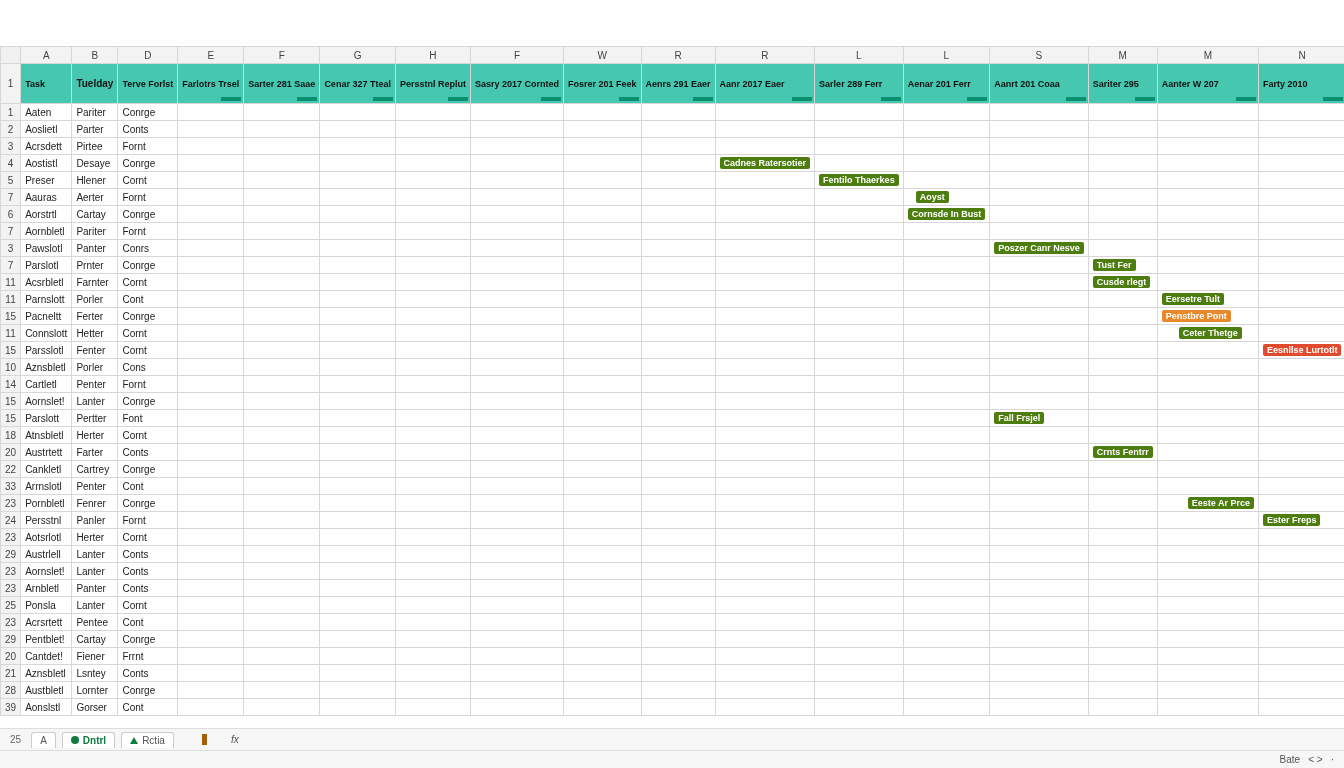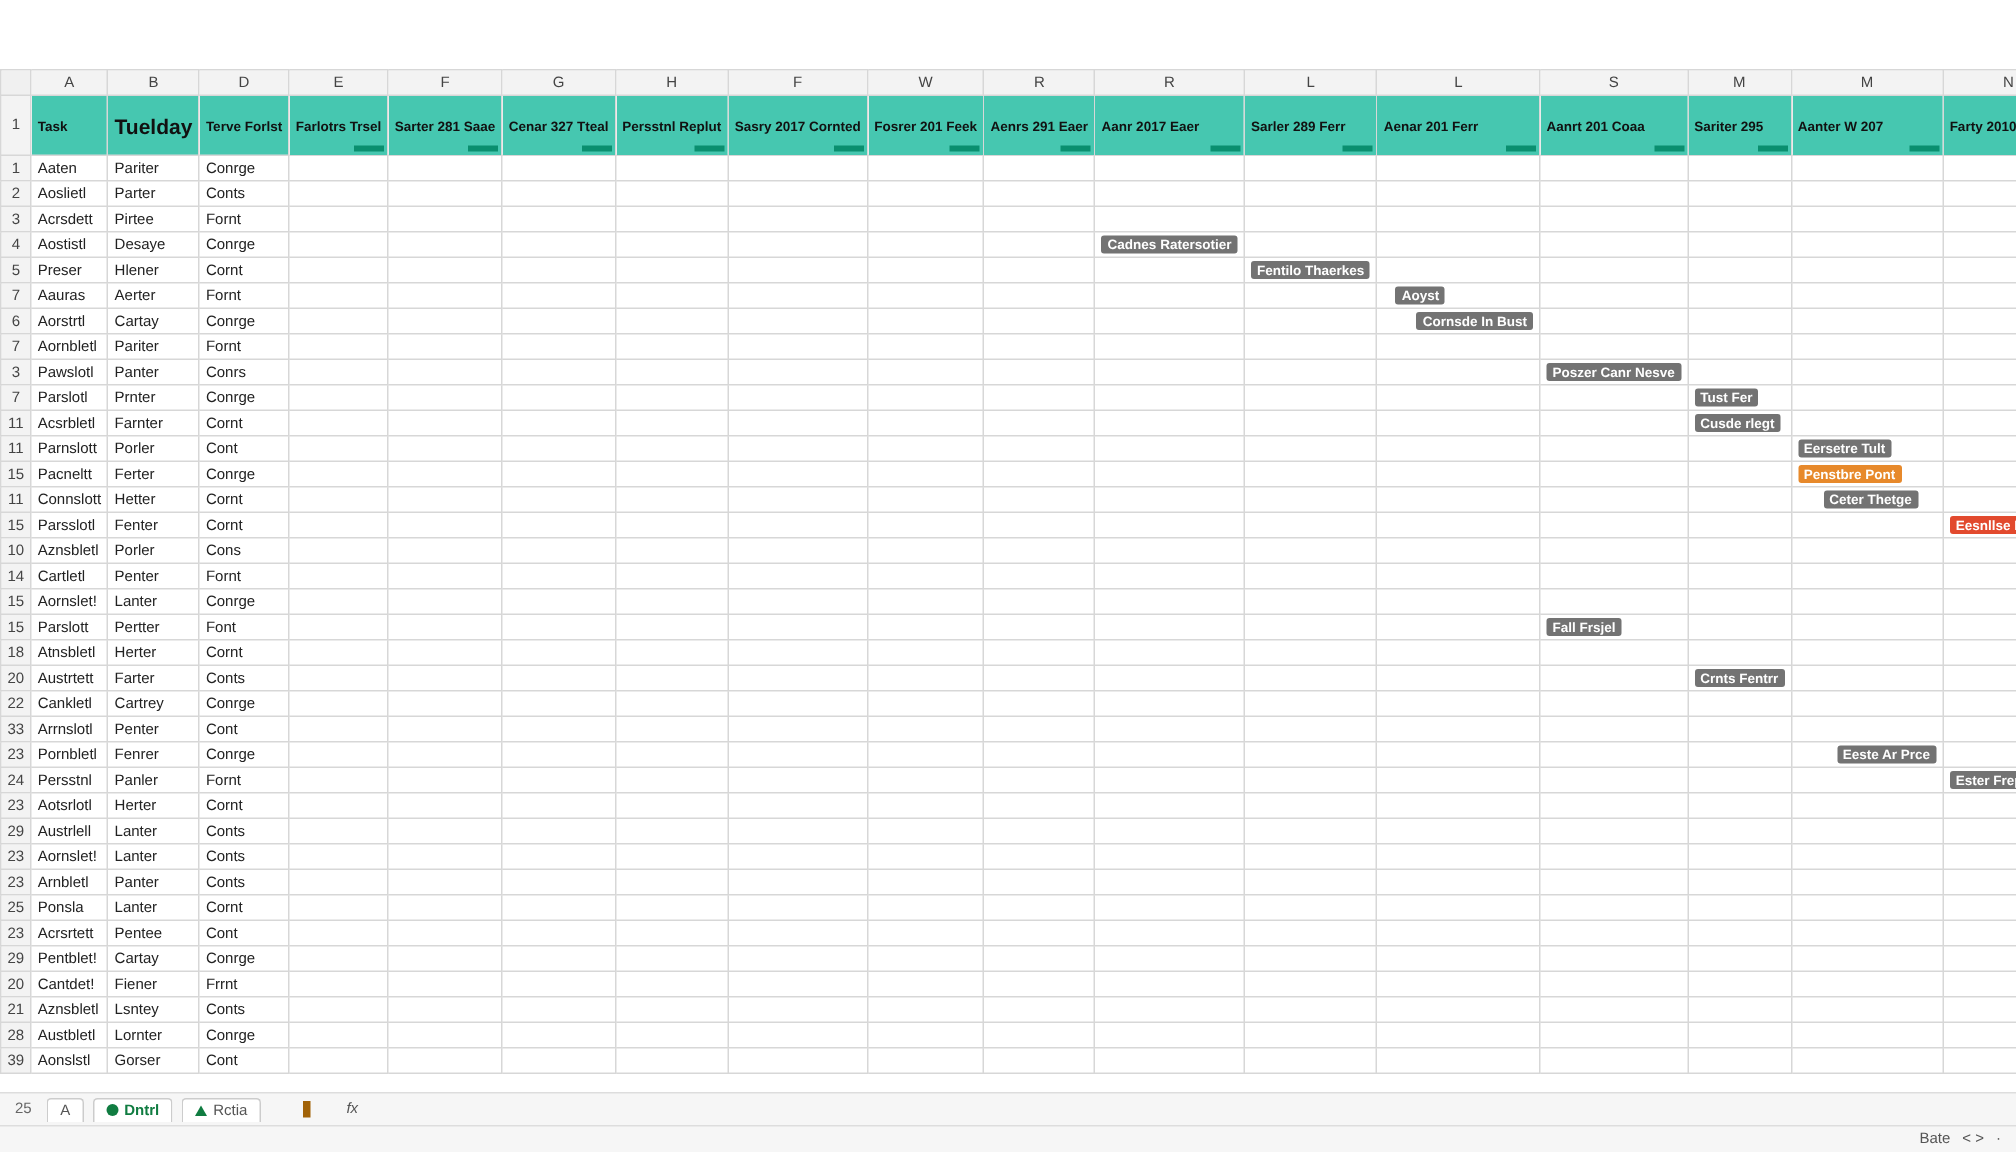--- a/index.html
+++ b/index.html
@@ -9,21 +9,21 @@
 th,td { border:1px solid #d7d7d7; height:17px; font-size:10px; color:#222; text-align:left; padding:0 4px; overflow:hidden; white-space:nowrap; background:#fff; }
 th { background:#f3f3f3; font-weight:normal; color:#444; text-align:center; }
 .corner { background:#f0f0f0; width:22px; }
 .rowhdr { background:#f3f3f3; text-align:center; color:#444; width:22px; }
 .col-A{width:52px;} .col-B{width:52px;} .col-D{width:52px;}
 .col-narrow{width:56px;}
 .hdr-green { background:#46c7b0; color:#111; font-weight:600; }
 .hdr-green2 { background:#46c7b0; color:#111; font-weight:600; position:relative; }
 .hdr-green2::after{content:"";position:absolute;right:2px;bottom:2px;width:20px;height:4px;background:#0a8f6f;}
 .bar { display:inline-block; padding:1px 4px; border-radius:2px; font-size:9px; font-weight:600; color:#fff; white-space:nowrap; }
-.b-orange{background:#737373;}
+.b-orange{background:#4d7c0f;}
 .b-orange2{background:#e7892b;}
 .b-red{background:#e24a2e;}
 .tabs { position:absolute; left:0; right:0; bottom:18px; height:22px; background:#f6f6f6; border-top:1px solid #ddd; display:flex; align-items:center; padding-left:6px; gap:6px; font-size:10px; color:#555;}
 .tab { padding:2px 8px; border:1px solid #ccc; border-bottom:none; background:#fff; display:flex; align-items:center; gap:4px; border-radius:3px 3px 0 0;}
 .tab.active{color:#107c41;font-weight:600;}
 .dot-g{width:8px;height:8px;border-radius:50%;background:#107c41;display:inline-block;}
 .dot-t{width:0;height:0;border-left:4px solid transparent;border-right:4px solid transparent;border-bottom:7px solid #107c41;display:inline-block;}
 .fx { border-left:5px solid #a16207; padding-left:24px; margin-left:22px; font-style:italic;}
 .status { position:absolute; left:0; right:0; bottom:0; height:18px; background:#f6f6f6; border-top:1px solid #ddd; display:flex; justify-content:flex-end; align-items:center; padding-right:10px; font-size:10px; color:#555; gap:8px;}
 .nav-arrows { padding:0 4px; color:#666;}
@@ -74,21 +74,21 @@
 <th>M</th>
 <th>M</th>
 <th>N</th>
 
 </tr>
 </thead>
 <tbody id="tbody">
         <tr>
           <td class="rowhdr">1</td>
           <td class="hdr-green" style="height: 28px; font-size: 9px;">Task</td>
-          <td class="hdr-green" style="height: 28px; font-size: 14px;">Tuelday</td>
+          <td class="hdr-green" style="height: 28px; font-size: 10px;">Tuelday</td>
           <td class="hdr-green" style="height: 28px; font-size: 9px;">Terve Forlst</td>
           <td class="hdr-green2" style="height: 40px; font-size: 9px;">Farlotrs Trsel</td>
           <td class="hdr-green2" style="height: 40px; font-size: 9px;">Sarter 281 Saae</td>
           <td class="hdr-green2" style="height: 28px; font-size: 9px;">Cenar 327 Tteal</td>
           <td class="hdr-green2" style="height: 28px; font-size: 9px;">Persstnl Replut</td>
           <td class="hdr-green2" style="height: 28px; font-size: 9px;">Sasry 2017 Cornted</td>
           <td class="hdr-green2" style="height: 28px; font-size: 9px;">Fosrer 201 Feek</td>
           <td class="hdr-green2" style="height: 28px; font-size: 9px;">Aenrs 291 Eaer</td>
           <td class="hdr-green2" style="height: 28px; font-size: 9px;">Aanr 2017 Eaer</td>
           <td class="hdr-green2" style="height: 28px; font-size: 9px;">Sarler 289 Ferr</td>
@@ -225,21 +225,21 @@
           <td>Conrge</td>
           <td></td>
           <td></td>
           <td></td>
           <td></td>
           <td></td>
           <td></td>
           <td></td>
           <td></td>
           <td></td>
-          <td style="overflow: visible;"><span class="bar b-orange" style="margin-left: 22px;">Cornsde In Bust</span></td>
+          <td style="overflow: visible;"><span class="bar b-orange" style="">Cornsde In Bust</span></td>
           <td></td>
           <td></td>
           <td></td>
           <td></td>
         </tr>
         <tr>
           <td class="rowhdr">7</td>
           <td>Aornbletl</td>
           <td>Pariter</td>
           <td>Fornt</td>

